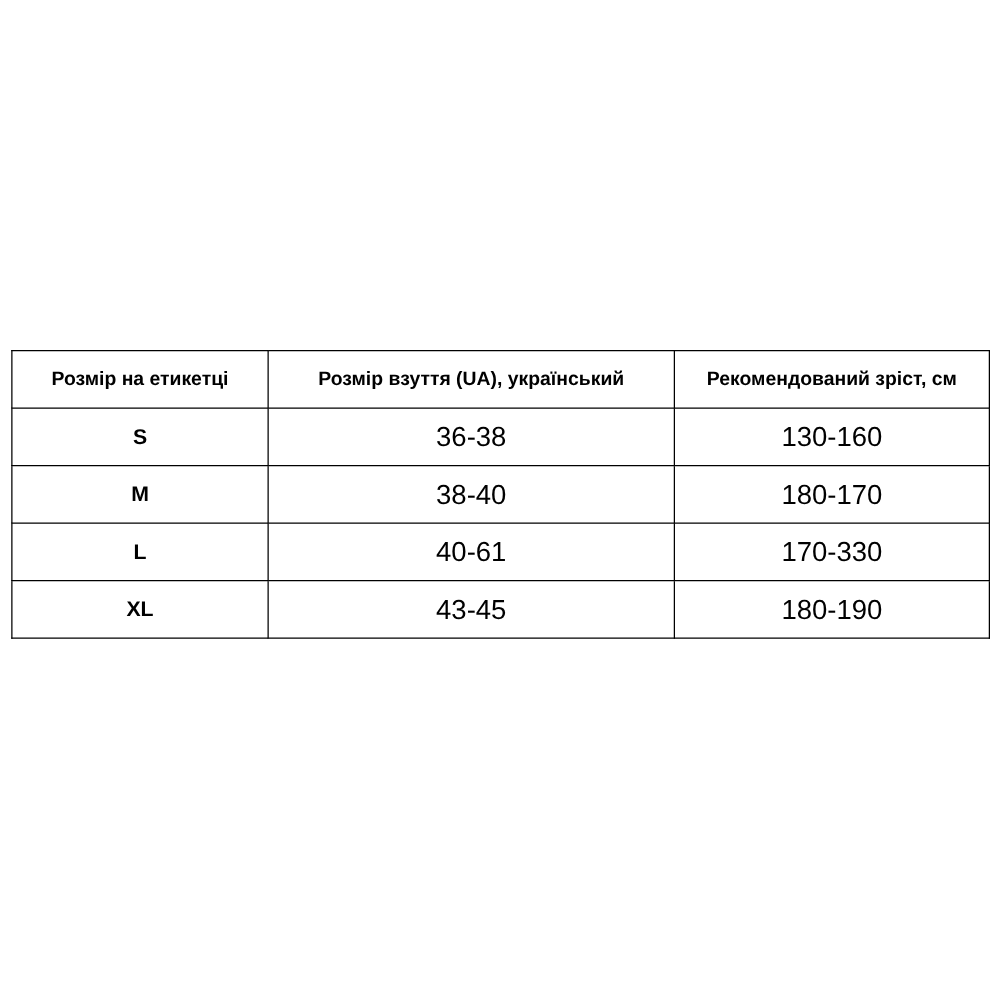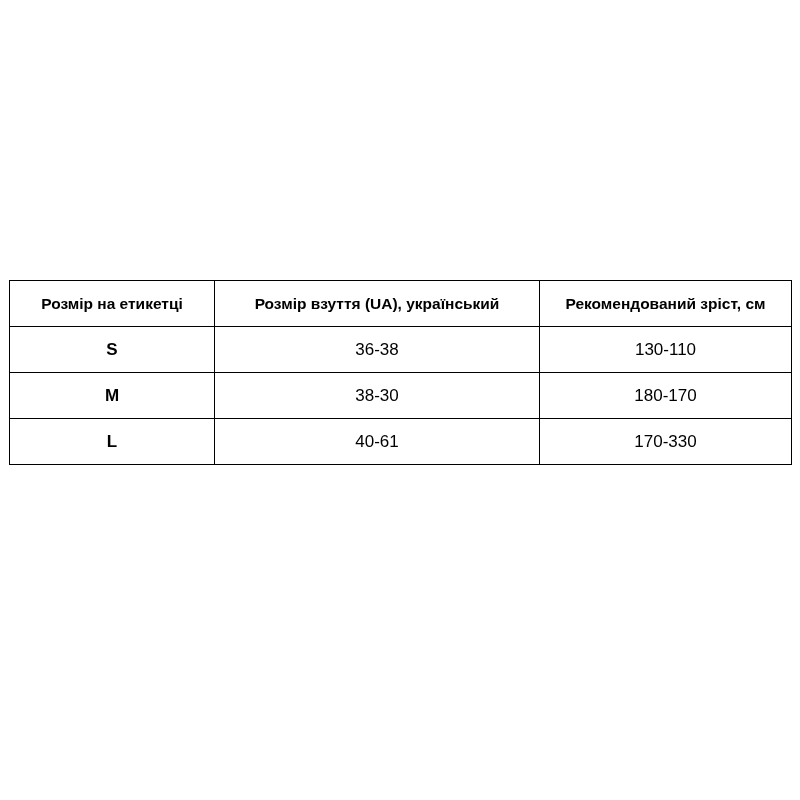--- a/index.html
+++ b/index.html
@@ -48,21 +48,21 @@
     font-weight: bold;
     font-size: 15.5px;
     height: 42px;
   }
   table.size-table tbody td.label-cell {
     font-weight: bold;
     font-size: 17px;
   }
   table.size-table tbody td.value-cell {
     font-weight: normal;
-    font-size: 17px;
+    font-size: 22px;
   }
   .col-1 { width: 205px; }
   .col-2 { width: 325px; }
   .col-3 { width: 252px; }
 </style>
 </head>
 <body>
 
 <div class="page">
   <div class="table-wrap">
@@ -76,28 +76,33 @@
         <tr>
           <th>Розмір на етикетці</th>
           <th>Розмір взуття (UA), український</th>
           <th>Рекомендований зріст, см</th>
         </tr>
       </thead>
       <tbody>
         <tr>
           <td class="label-cell">S</td>
           <td class="value-cell">36-38</td>
-          <td class="value-cell">130-110</td>
+          <td class="value-cell">130-160</td>
         </tr>
         <tr>
           <td class="label-cell">M</td>
-          <td class="value-cell">38-30</td>
+          <td class="value-cell">38-40</td>
           <td class="value-cell">180-170</td>
         </tr>
         <tr>
           <td class="label-cell">L</td>
           <td class="value-cell">40-61</td>
           <td class="value-cell">170-330</td>
         </tr>
+        <tr>
+          <td class="label-cell">XL</td>
+          <td class="value-cell">43-45</td>
+          <td class="value-cell">180-190</td>
+        </tr>
       </tbody>
     </table>
   </div>
 </div>
 
 </body></html>

